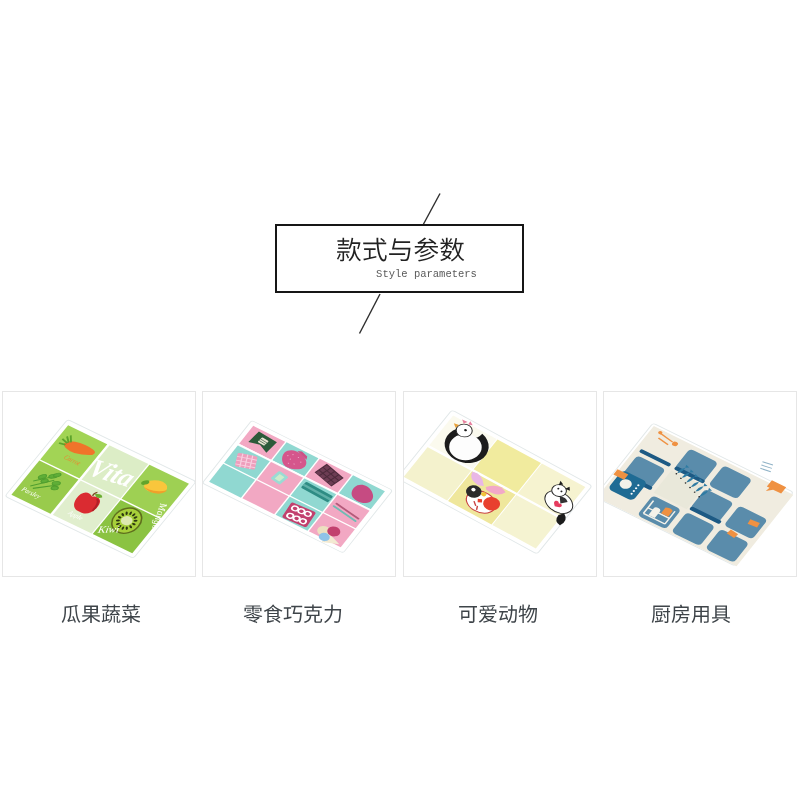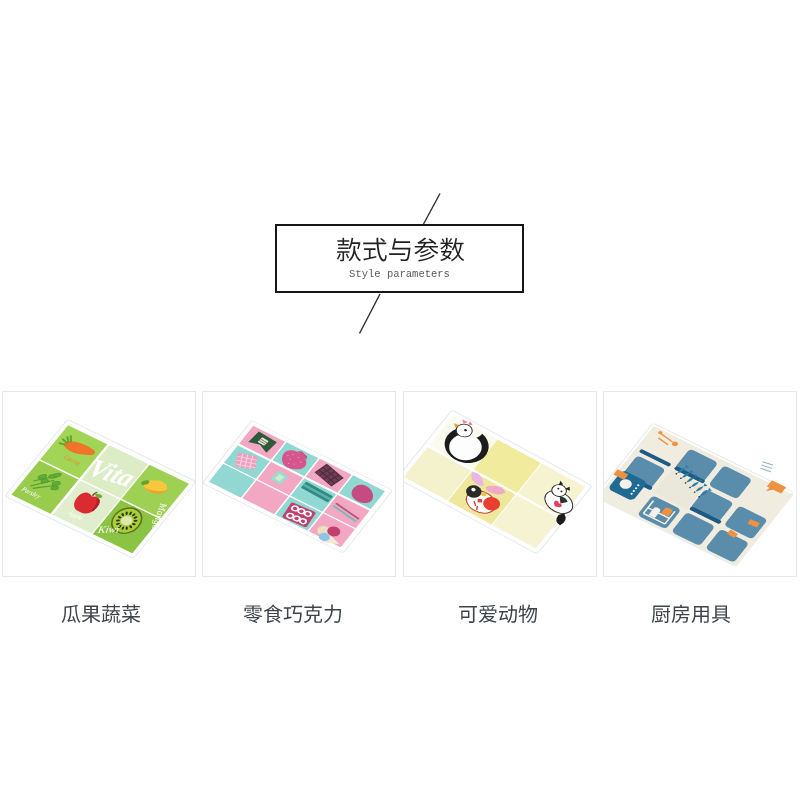--- a/index.html
+++ b/index.html
@@ -11,21 +11,21 @@
 <svg style="position:absolute;left:335.5px;top:232.7px;overflow:visible" width="133" height="34">
     <g transform="translate(0,26.3)">
       <path transform="translate(0.0,0)" fill="#222222" d="M3.3 -5.7C2.7 -3.8 1.8 -1.8 0.9 -0.4C1.3 -0.3 2.0 0.1 2.3 0.3C3.1 -1.2 4.1 -3.4 4.8 -5.3ZM9.8 -5.1C10.5 -3.8 11.4 -2.0 11.7 -0.9L13.1 -1.6C12.7 -2.6 11.8 -4.4 11.1 -5.7ZM17.5 -13.4V-12.2C17.5 -8.6 17.2 -3.3 12.5 0.9C13.0 1.1 13.5 1.7 13.9 2.0C16.6 -0.4 17.9 -3.3 18.6 -6.0C19.6 -2.5 21.3 0.5 23.8 2.0C24.1 1.5 24.6 0.9 25.0 0.6C21.9 -1.1 20.0 -5.2 19.1 -9.8C19.2 -10.6 19.2 -11.4 19.2 -12.2V-13.4ZM6.5 -21.5V-19.1H1.4V-17.6H6.5V-15.2H2.0V-13.8H12.7V-15.2H8.1V-17.6H13.2V-19.1H8.1V-21.5ZM1.1 -8.1V-6.6H6.5V0.1C6.5 0.4 6.4 0.5 6.1 0.5C5.8 0.5 4.9 0.5 3.8 0.5C4.1 0.9 4.3 1.5 4.4 2.0C5.9 2.0 6.8 2.0 7.4 1.7C8.0 1.4 8.1 1.0 8.1 0.2V-6.6H13.5V-8.1ZM15.6 -21.6C15.0 -17.5 14.1 -13.5 12.4 -11.0C12.8 -10.7 13.5 -10.2 13.8 -10.0C14.7 -11.4 15.4 -13.3 16.0 -15.4H22.5C22.1 -13.6 21.6 -11.7 21.1 -10.5L22.5 -10.0C23.2 -11.7 24.0 -14.4 24.5 -16.7L23.3 -17.0L23.0 -17.0H16.4C16.7 -18.4 17.0 -19.9 17.2 -21.4ZM2.2 -11.7V-10.2H12.4V-11.7Z"></path>
       <path transform="translate(25.8,0)" fill="#222222" d="M18.3 -20.4C19.7 -19.5 21.3 -18.1 22.1 -17.1L23.3 -18.2C22.5 -19.1 20.8 -20.5 19.5 -21.4ZM14.7 -21.5C14.7 -19.9 14.7 -18.3 14.8 -16.7H1.4V-15.0H14.9C15.6 -5.4 17.9 2.1 22.0 2.1C23.9 2.1 24.6 0.7 24.9 -3.7C24.4 -3.9 23.8 -4.3 23.4 -4.6C23.2 -1.2 22.9 0.3 22.2 0.3C19.5 0.3 17.4 -6.1 16.7 -15.0H24.4V-16.7H16.6C16.5 -18.3 16.5 -19.9 16.5 -21.5ZM1.6 -0.5 2.1 1.2C5.4 0.5 10.2 -0.6 14.6 -1.7L14.5 -3.2L8.8 -2.0V-9.4H13.8V-11.0H2.3V-9.4H7.1V-1.6Z"></path>
       <path transform="translate(51.6,0)" fill="#222222" d="M1.5 -6.0V-4.4H17.6V-6.0ZM6.8 -21.0C6.1 -17.5 5.1 -12.7 4.3 -9.9L5.7 -9.8H6.1H20.9C20.3 -3.7 19.6 -1.0 18.7 -0.2C18.4 0.1 18.0 0.1 17.3 0.1C16.6 0.1 14.6 0.1 12.6 -0.1C13.0 0.4 13.2 1.1 13.3 1.6C15.1 1.7 16.9 1.8 17.8 1.7C18.9 1.7 19.5 1.5 20.2 0.9C21.3 -0.3 22.0 -3.2 22.8 -10.6C22.9 -10.9 22.9 -11.5 22.9 -11.5H6.5C6.9 -12.9 7.2 -14.6 7.6 -16.3H22.5V-18.0H7.9L8.5 -20.8Z"></path>
       <path transform="translate(77.4,0)" fill="#222222" d="M14.2 -10.4C12.4 -9.1 9.2 -7.9 6.6 -7.2C7.0 -6.9 7.5 -6.3 7.7 -6.0C10.4 -6.8 13.6 -8.1 15.6 -9.6ZM16.5 -7.4C14.2 -5.6 9.9 -4.2 6.2 -3.5C6.6 -3.1 7.0 -2.6 7.2 -2.2C11.1 -3.0 15.4 -4.6 18.0 -6.6ZM19.8 -4.6C16.9 -1.7 11.0 -0.1 4.6 0.6C5.0 1.0 5.3 1.6 5.5 2.1C12.1 1.2 18.1 -0.5 21.3 -3.8ZM4.6 -15.3C5.2 -15.5 6.0 -15.6 10.7 -15.8C10.3 -14.9 9.8 -14.1 9.3 -13.3H1.4V-11.7H8.2C6.3 -9.4 3.9 -7.7 1.1 -6.5C1.5 -6.1 2.1 -5.5 2.4 -5.1C5.5 -6.7 8.2 -8.8 10.3 -11.7H15.7C17.6 -9.0 20.8 -6.6 23.7 -5.3C23.9 -5.7 24.5 -6.4 24.9 -6.7C22.3 -7.7 19.5 -9.6 17.6 -11.7H24.5V-13.3H11.3C11.8 -14.1 12.2 -15.0 12.6 -15.9L12.4 -15.9L19.9 -16.3C20.6 -15.7 21.2 -15.1 21.6 -14.6L23.0 -15.7C21.6 -17.2 18.7 -19.4 16.4 -20.8L15.0 -19.9C16.1 -19.3 17.2 -18.4 18.3 -17.6L7.8 -17.2C9.5 -18.2 11.1 -19.5 12.8 -20.8L11.2 -21.7C9.3 -19.9 6.8 -18.2 6.0 -17.8C5.3 -17.3 4.6 -17.1 4.2 -17.0C4.3 -16.5 4.6 -15.7 4.6 -15.3Z"></path>
       <path transform="translate(103.2,0)" fill="#222222" d="M11.5 -21.1C11.0 -20.1 10.2 -18.6 9.5 -17.6L10.7 -17.1C11.4 -18.0 12.2 -19.2 13.0 -20.5ZM2.3 -20.4C3.0 -19.4 3.8 -17.9 4.0 -17.0L5.3 -17.6C5.1 -18.5 4.4 -19.9 3.6 -20.9ZM10.7 -6.8C10.1 -5.4 9.3 -4.2 8.2 -3.2C7.2 -3.7 6.1 -4.2 5.1 -4.6C5.5 -5.3 5.9 -6.0 6.3 -6.8ZM3.0 -4.0C4.3 -3.5 5.7 -2.8 7.0 -2.2C5.3 -0.9 3.3 -0.1 1.1 0.4C1.4 0.7 1.8 1.4 2.0 1.8C4.3 1.1 6.6 0.1 8.4 -1.4C9.3 -0.9 10.1 -0.4 10.7 0.1L11.8 -1.1C11.2 -1.5 10.4 -2.0 9.6 -2.5C11.0 -3.9 12.0 -5.7 12.7 -7.9L11.8 -8.4L11.5 -8.3H7.1L7.7 -9.7L6.1 -10.0C5.9 -9.4 5.7 -8.8 5.4 -8.3H1.9V-6.8H4.7C4.1 -5.8 3.5 -4.7 3.0 -4.0ZM6.7 -21.6V-16.8H1.3V-15.3H6.2C5.0 -13.6 2.9 -11.9 1.1 -11.1C1.4 -10.8 1.8 -10.2 2.0 -9.8C3.7 -10.7 5.4 -12.2 6.7 -13.8V-10.4H8.4V-14.1C9.6 -13.2 11.3 -11.9 12.0 -11.3L13.0 -12.5C12.3 -13.0 9.9 -14.6 8.6 -15.3H13.7V-16.8H8.4V-21.6ZM16.3 -21.4C15.6 -16.9 14.5 -12.6 12.5 -9.8C12.9 -9.6 13.5 -9.1 13.8 -8.8C14.5 -9.8 15.1 -11.0 15.7 -12.4C16.2 -9.7 17.0 -7.3 18.0 -5.1C16.5 -2.6 14.5 -0.7 11.7 0.7C12.0 1.0 12.5 1.7 12.6 2.1C15.3 0.6 17.3 -1.2 18.8 -3.5C20.1 -1.2 21.8 0.6 23.9 1.8C24.1 1.4 24.6 0.7 25.0 0.4C22.8 -0.7 21.1 -2.7 19.8 -5.1C21.2 -7.8 22.1 -11.0 22.6 -15.0H24.4V-16.6H17.0C17.4 -18.0 17.6 -19.6 17.9 -21.1ZM21.0 -15.0C20.5 -11.8 19.9 -9.2 18.9 -6.9C17.9 -9.3 17.1 -12.0 16.6 -15.0Z"></path>
     </g>
   </svg>
 
-<div style="position:absolute;left:275px;top:268px;width:249px;text-align:center;font-family:'Liberation Mono',monospace;font-size:10.5px;color:#5a5a5a;">Style parameters</div>
+<div style="position:absolute;left:275px;top:268px;width:249px;text-align:center;font-family:'Liberation Mono',monospace;font-size:10.5px;color:#5a5a5a;padding-left:27px;">Style parameters</div>
 
 <div class="card" style="left:2px;">
 
 <svg width="192" height="184" viewBox="0 0 192 184">
       <g transform="matrix(0.8133,0.3933,-0.64,0.784,65,32.5)">
         <rect x="-4" y="-4.5" width="158" height="98" rx="3" fill="#ffffff" stroke="#e2e8e9" stroke-width="1"></rect>
         <rect x="0.7" y="0.7" width="48.6" height="43.6" fill="#a2d455"></rect>
         <rect x="50.7" y="0.7" width="48.6" height="43.6" fill="#dcedc6"></rect>
         <rect x="100.7" y="0.7" width="48.6" height="43.6" fill="#9ed053"></rect>
         <rect x="0.7" y="45.7" width="48.6" height="43.6" fill="#99cb4c"></rect>

